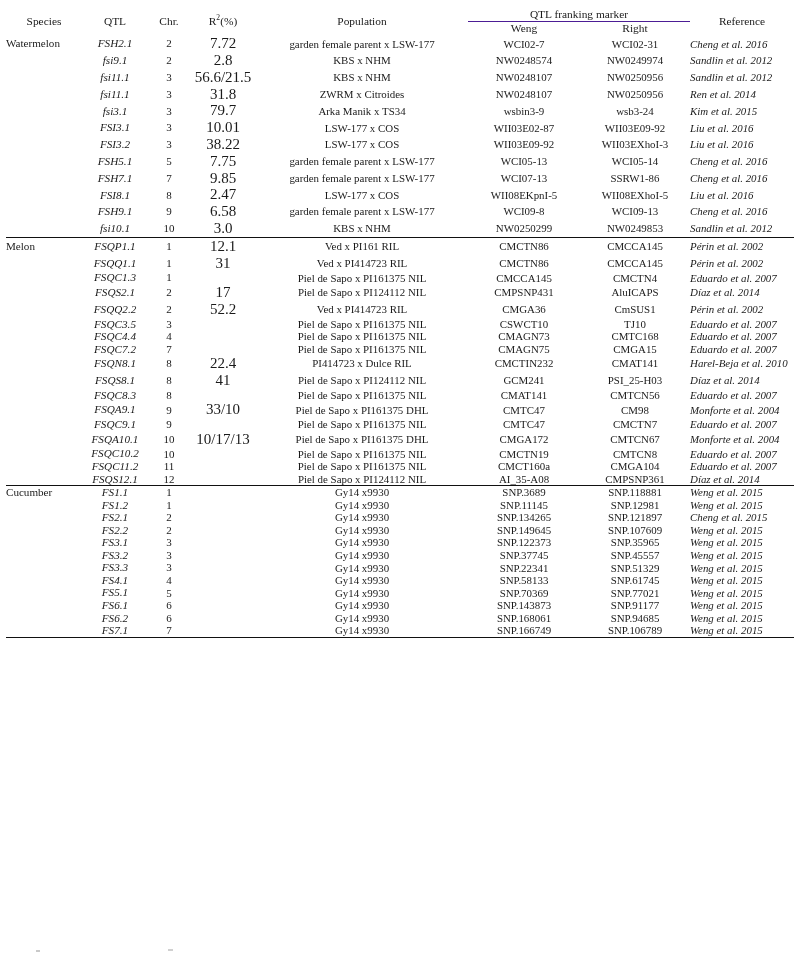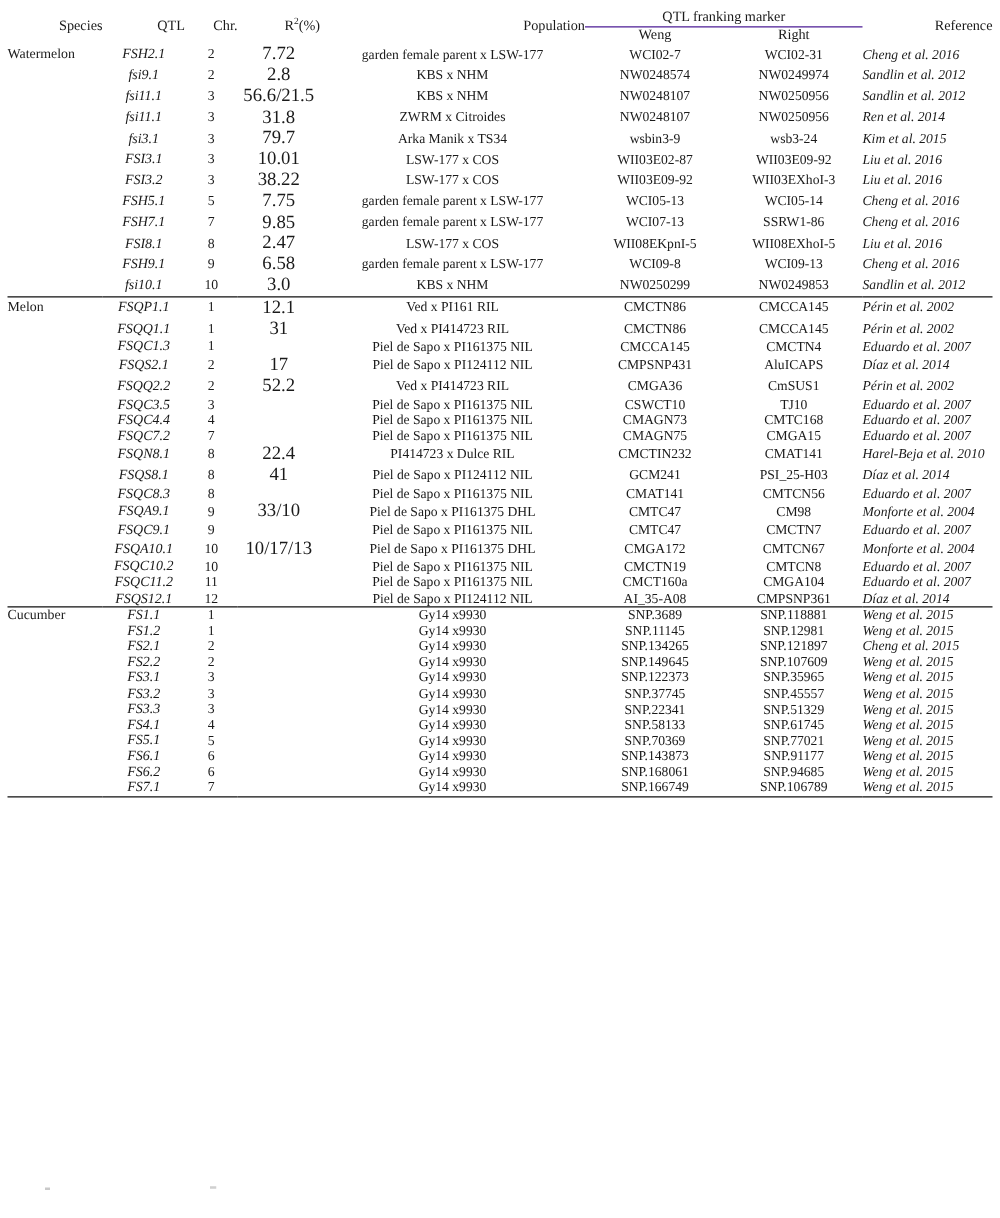--- a/index.html
+++ b/index.html
@@ -56,21 +56,20 @@
     border-bottom: 1px solid #4c1d95;
     padding-bottom: 2px;
     padding-top: 5px;
   }
   th.subhead {
     padding-top: 3px;
     padding-bottom: 6px;
   }
   th.vcenter {
     vertical-align: middle;
-    text-align: right;
   }
   sup.sup {
     font-size: 7.6px;
     vertical-align: super;
     line-height: 0;
   }
 
   
   tbody td {
     text-align: center;

